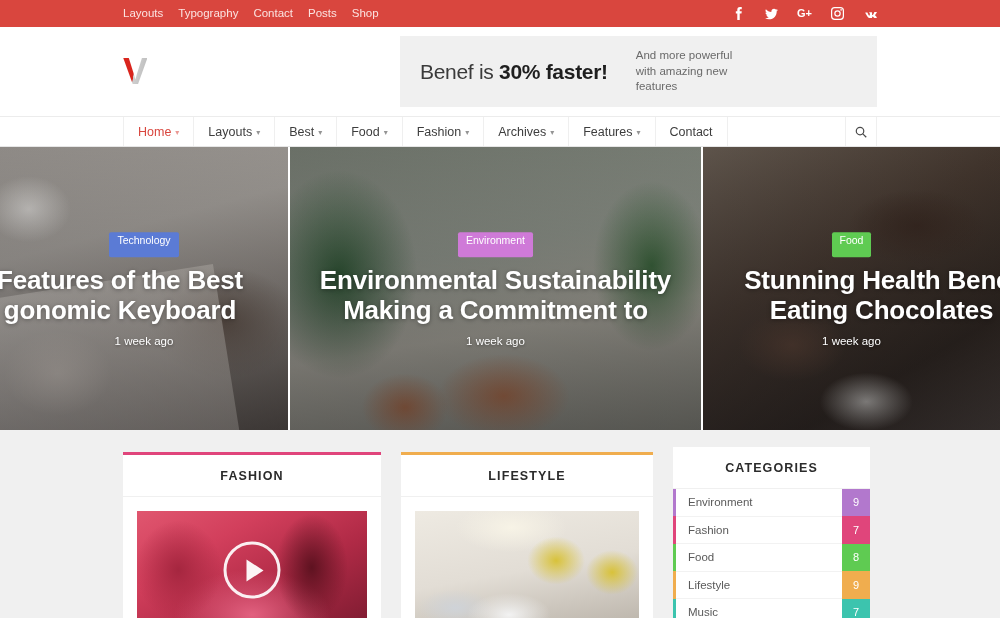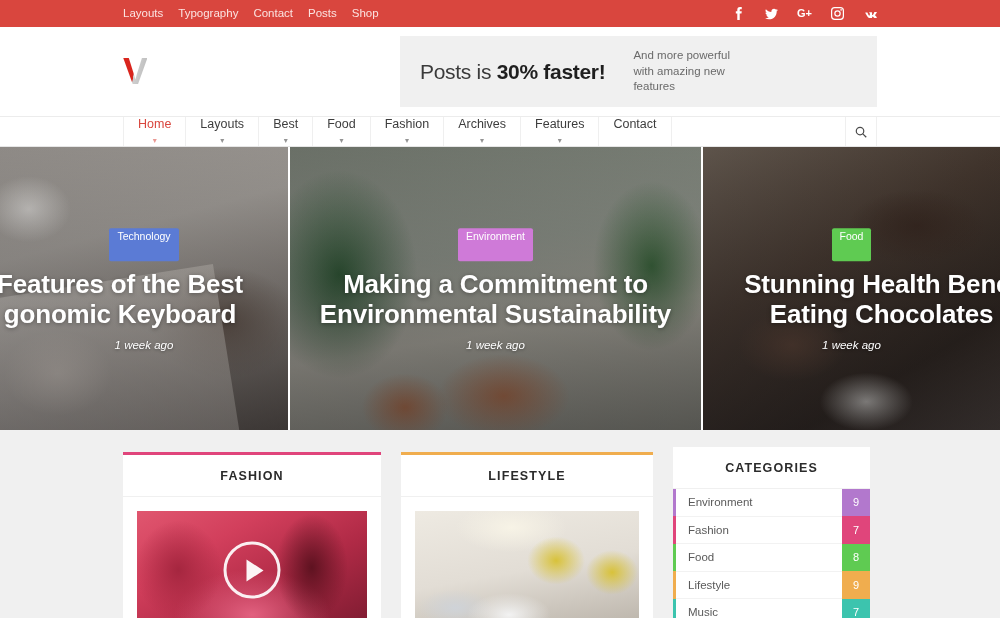--- a/index.html
+++ b/index.html
@@ -60,21 +60,21 @@
 
   
   .mainnav {
     background:#fff; height:31px; border-top:1px solid #ececec; border-bottom:1px solid #e6e6e6;
     display:flex; align-items:stretch; padding:0 123px; position:relative;
   }
   .mainnav-items { display:flex; }
   .mainnav-items .item {
     display:flex; align-items:center; gap:4px;
     padding:0 14px; font-size:12.5px; color:#3d3d3d;
-    border-left:1px solid #efefef; cursor:pointer; white-space:nowrap;flex-direction:column;
+    border-left:1px solid #efefef; cursor:pointer; white-space:nowrap;
   }
   .mainnav-items .item:last-child { border-right:1px solid #efefef; }
   .mainnav-items .item.active { color:#d9463e; }
   .caret { font-size:8px; opacity:.55; transform:translateY(1px); }
   .nav-search {
     margin-left:auto; width:32px; display:flex; align-items:center; justify-content:center;
     border-left:1px solid #efefef; border-right:1px solid #efefef; cursor:pointer;
   }
 
   
@@ -109,30 +109,30 @@
       radial-gradient(ellipse 80px 50px at 55% 90%, #c8c4bd 0%, transparent 58%),
       linear-gradient(150deg,#6e6256 0%,#4a3b30 40%,#2e241c 75%,#4b4039 100%);
   }
   .slide-shade { position:absolute; inset:0; background:linear-gradient(180deg,rgba(20,20,25,.18) 0%,rgba(20,20,25,.30) 45%,rgba(20,20,25,.46) 100%); }
   .slide-inner {
     position:absolute; left:0; right:0; top:50%; transform:translateY(-50%);
     text-align:center; color:#fff; padding:0 12px;
   }
   .badge {
     display:inline-block; font-size:10.5px; color:#fff;
-    padding:3px 8px 20px; border-radius:2px; margin-bottom:8px; line-height:1;
+    padding:3px 8px 12px; border-radius:2px; margin-bottom:8px; line-height:1;
   }
   .slide-title {
     font-size:26px; font-weight:bold; line-height:1.17;
     text-shadow:0 1px 4px rgba(0,0,0,.35); letter-spacing:-0.2px;
     white-space:nowrap;
   }
   .s1 .slide-title { margin-left:-48px; text-align:center; }
   .s3 .slide-title { margin-right:-60px; text-align:center; }
-  .slide-meta { font-size:11.5px; margin-top:9px; text-shadow:0 1px 3px rgba(0,0,0,.4);font-style:italic; }
+  .slide-meta { font-size:11.5px; margin-top:9px; text-shadow:0 1px 3px rgba(0,0,0,.4); }
 
   
   .content { padding:22px 123px 0; display:flex; gap:20px; }
   .col { background:#fff; }
   .col-fashion { width:258px; border-top:3px solid #e0457b; }
   .col-lifestyle { width:252px; border-top:3px solid #f0ad4e; }
   .col-cats { width:197px; margin-top:-5px; }
   .col-head {
     text-align:center; font-size:12.5px; font-weight:bold; letter-spacing:1.1px;
     color:#2b2b2b; padding:14px 0 13px; border-bottom:1px solid #f0f0f0;
@@ -212,21 +212,21 @@
     </span>
   </div>
 </div>
 
 <header class="header">
   <div class="logo">
     <span class="v">V</span>
   </div>
   <div class="ad">
     <div class="ad-headline">
-      <span>Posts is </span><b>30% faster!</b>
+      <span>Benef is </span><b>30% faster!</b>
     </div>
     <div class="ad-sub">And more powerful with amazing new features</div>
   </div>
 </header>
 
 <nav class="mainnav">
   <div class="mainnav-items">
     <div class="item active">
       <span>Home</span>
       <span class="caret">▾</span>
@@ -281,22 +281,22 @@
       <div class="slide-meta">1 week ago</div>
     </div>
   </div>
 
   <div class="slide s2">
     <div class="slide-bg art2"></div>
     <div class="slide-shade"></div>
     <div class="slide-inner">
       <span class="badge" style="background:#cf7ad8;">Environment</span>
       <div class="slide-title">
+        <div>Environmental Sustainability</div>
         <div>Making a Commitment to</div>
-        <div>Environmental Sustainability</div>
       </div>
       <div class="slide-meta">1 week ago</div>
     </div>
   </div>
 
   <div class="slide s3">
     <div class="slide-bg art3"></div>
     <div class="slide-shade"></div>
     <div class="slide-inner">
       <span class="badge" style="background:#5fcb52;">Food</span>

